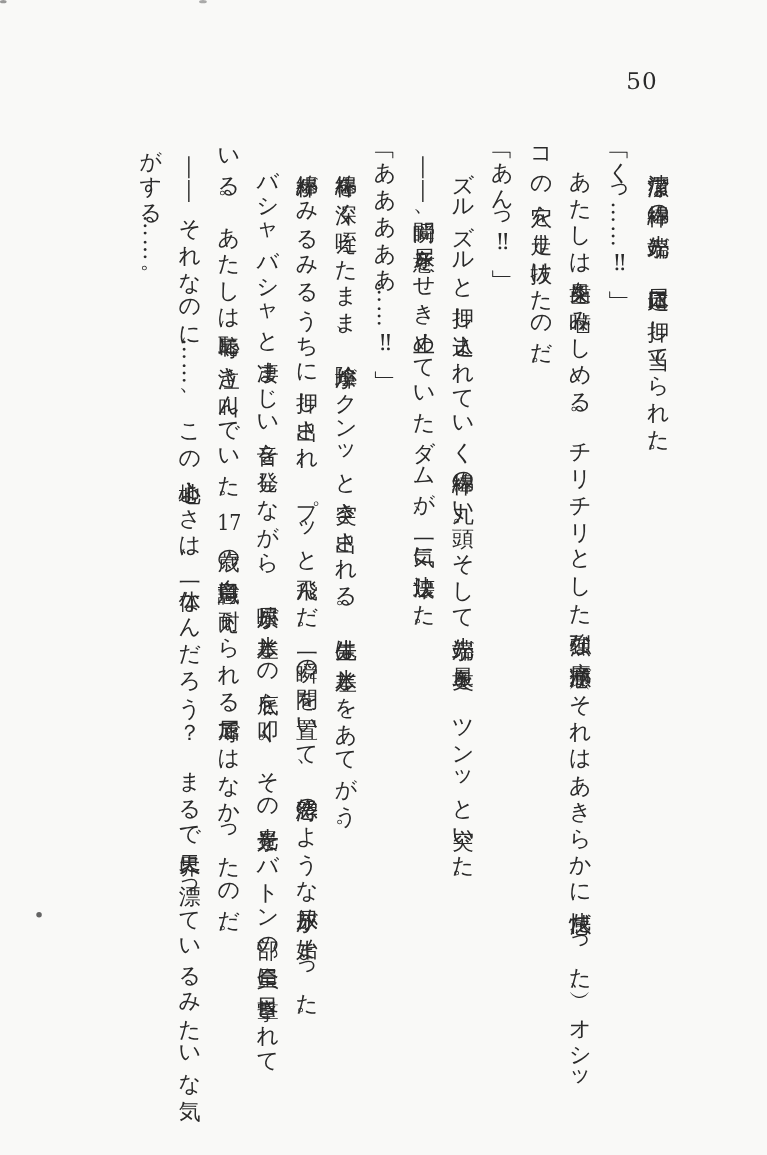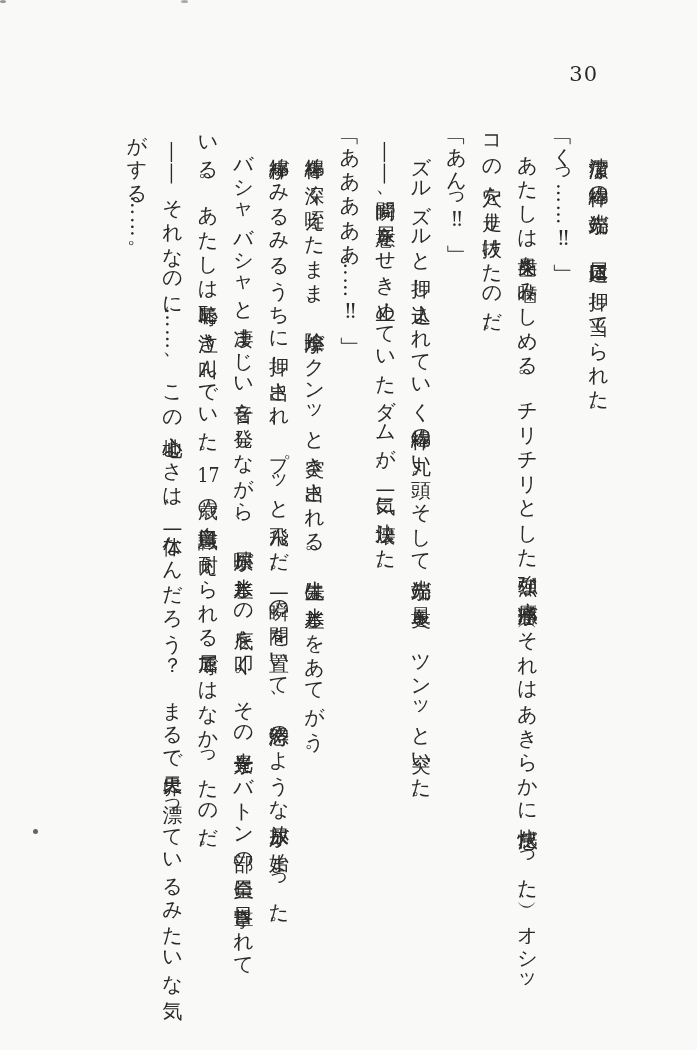--- a/index.html
+++ b/index.html
@@ -54,21 +54,21 @@
   }
   .speck {
     position: absolute;
     background: #4a4a4a;
     border-radius: 50%;
   }
 </style>
 </head>
 <body style="background: rgb(249, 249, 247);">
 
-<div class="page-number" style="color: rgb(42, 42, 42);">30</div>
+<div class="page-number" style="color: rgb(42, 42, 42);">50</div>
 
 <div class="page-text" style="color: rgb(42, 42, 42);">
     <p class="para narrative"><span>清潔な綿棒の先端が、尿道口に押し当てられた。</span></p>
     <p class="para dialogue"><span>「くっ……‼」</span></p>
     <p class="para narrative"><span>あたしは奥歯を噛みしめる。チリチリとした強烈な痛痒感が（それはあきらかに快感だった）、オシッコの穴を走り抜けたのだ。</span></p>
     <p class="para dialogue"><span>「あんっ‼」</span></p>
     <p class="para narrative"><span>ズルズルと押し込まれていく綿棒の丸い頭。そして先端が最奥を、ツンッと突いた。</span></p>
     <p class="para narrative"><span>――瞬間、尿意をせき止めていたダムが、一気に決壊した。</span></p>
     <p class="para dialogue"><span>「あああああ……‼」</span></p>
     <p class="para narrative"><span>綿棒を深く咥えたまま、陰埠がクンッと突き出される。先生は水差しをあてがう。</span></p>

